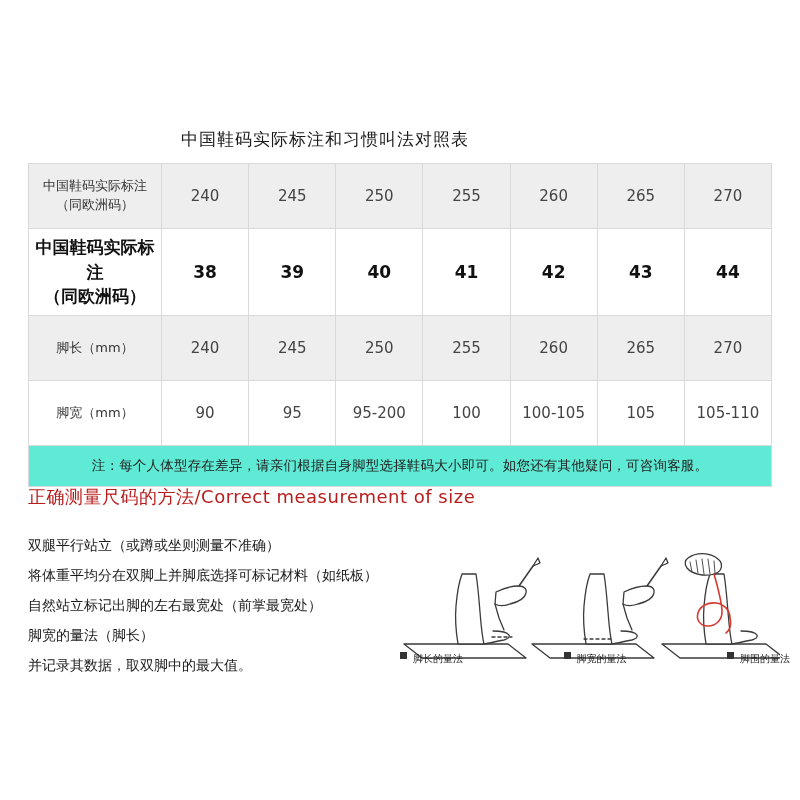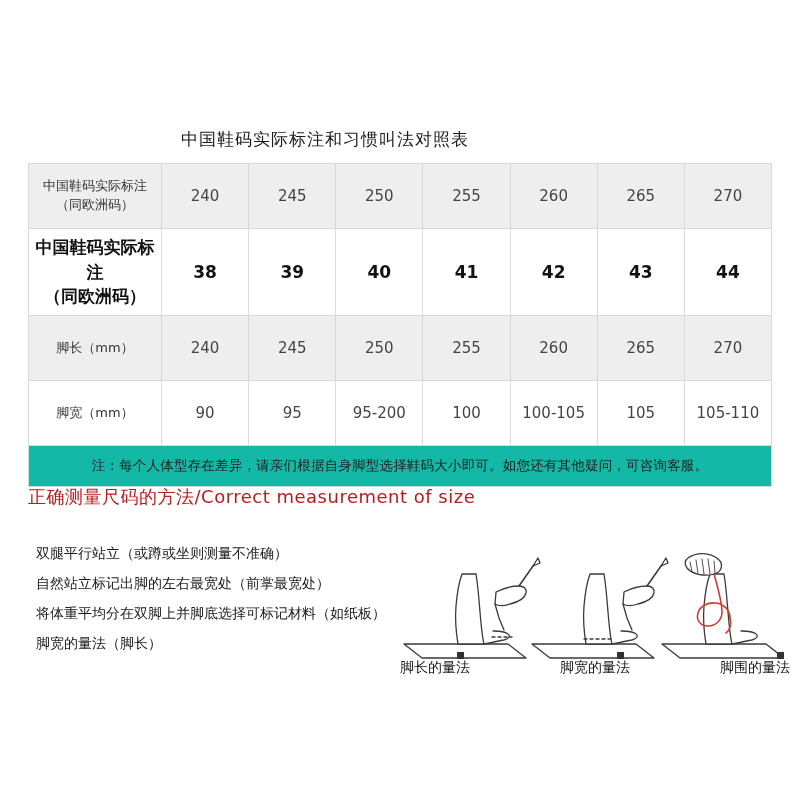--- a/index.html
+++ b/index.html
@@ -71,21 +71,21 @@
     font-size: 17px;
     color: #111;
   }
   .size-table td.val {
     font-size: 15px;
     color: #444;
     text-align: center;
   }
   .note-row td {
     border: 1px solid #d9d9d9;
-    background: #14b8a6;
+    background: #5eead4;
     height: 40px;
     text-align: center;
     font-size: 13.5px;
     color: #222;
     letter-spacing: .2px;
   }
   
   .section-heading {
     position: absolute;
     left: 28px;
@@ -100,44 +100,43 @@
     top: 530px;
     width: 380px;
   }
   .steps li {
     list-style: none;
     font-size: 14px;
     line-height: 30px;
     color: #1a1a1a;
     white-space: nowrap;
   }
-  .steps ul { margin: 8px; padding: 0; }
+  .steps ul { margin: 0; padding: 0; }
   
   .illustration {
     position: absolute;
     left: 400px;
     top: 540px;
     width: 380px;
     height: 150px;
   }
   .caption-row {
     position: absolute;
     left: 400px;
     top: 652px;
     width: 390px;
     display: flex;
     justify-content: space-between;
   }
   .caption {
     display: flex;
-    align-items: flex-end;
-    font-size: 14px;
+    align-items: flex-start;
+    font-size: 10px;
     color: #1a1a1a;
     white-space: nowrap;
-    flex-direction: column;
   }
   .caption .sq {
     display: inline-block;
     width: 7px;
     height: 7px;
     background: #333;
     margin-right: 6px;
   }
 </style>
 </head>
@@ -203,23 +202,24 @@
         <td colspan="8">注：每个人体型存在差异，请亲们根据自身脚型选择鞋码大小即可。如您还有其他疑问，可咨询客服。</td>
       </tr>
     </tbody>
   </table>
 
   <div class="section-heading">正确测量尺码的方法/Correct measurement of size</div>
 
   <div class="steps">
     <ul>
       <li>双腿平行站立（或蹲或坐则测量不准确）</li>
+      <li>将体重平均分在双脚上并脚底选择可标记材料（如纸板）</li>
       <li>自然站立标记出脚的左右最宽处（前掌最宽处）</li>
-      <li>将体重平均分在双脚上并脚底选择可标记材料（如纸板）</li>
       <li>脚宽的量法（脚长）</li>
+      <li>并记录其数据，取双脚中的最大值。</li>
     </ul>
   </div>
 
   <div class="illustration">
     <svg viewBox="0 0 380 150" width="380" height="150">
       <g fill="none" stroke="#3a3a3a" stroke-width="1.3" stroke-linecap="round" stroke-linejoin="round">
 
         <path d="M4 104 L108 104 L126 118 L22 118 Z" fill="#ffffff"></path>
 
         <path d="M58 104 C56 92 55 78 56 66 C57 54 59 42 62 34 L76 34 C78 46 79 60 80 72 C81 84 82 96 84 104 Z" fill="#ffffff"></path>

